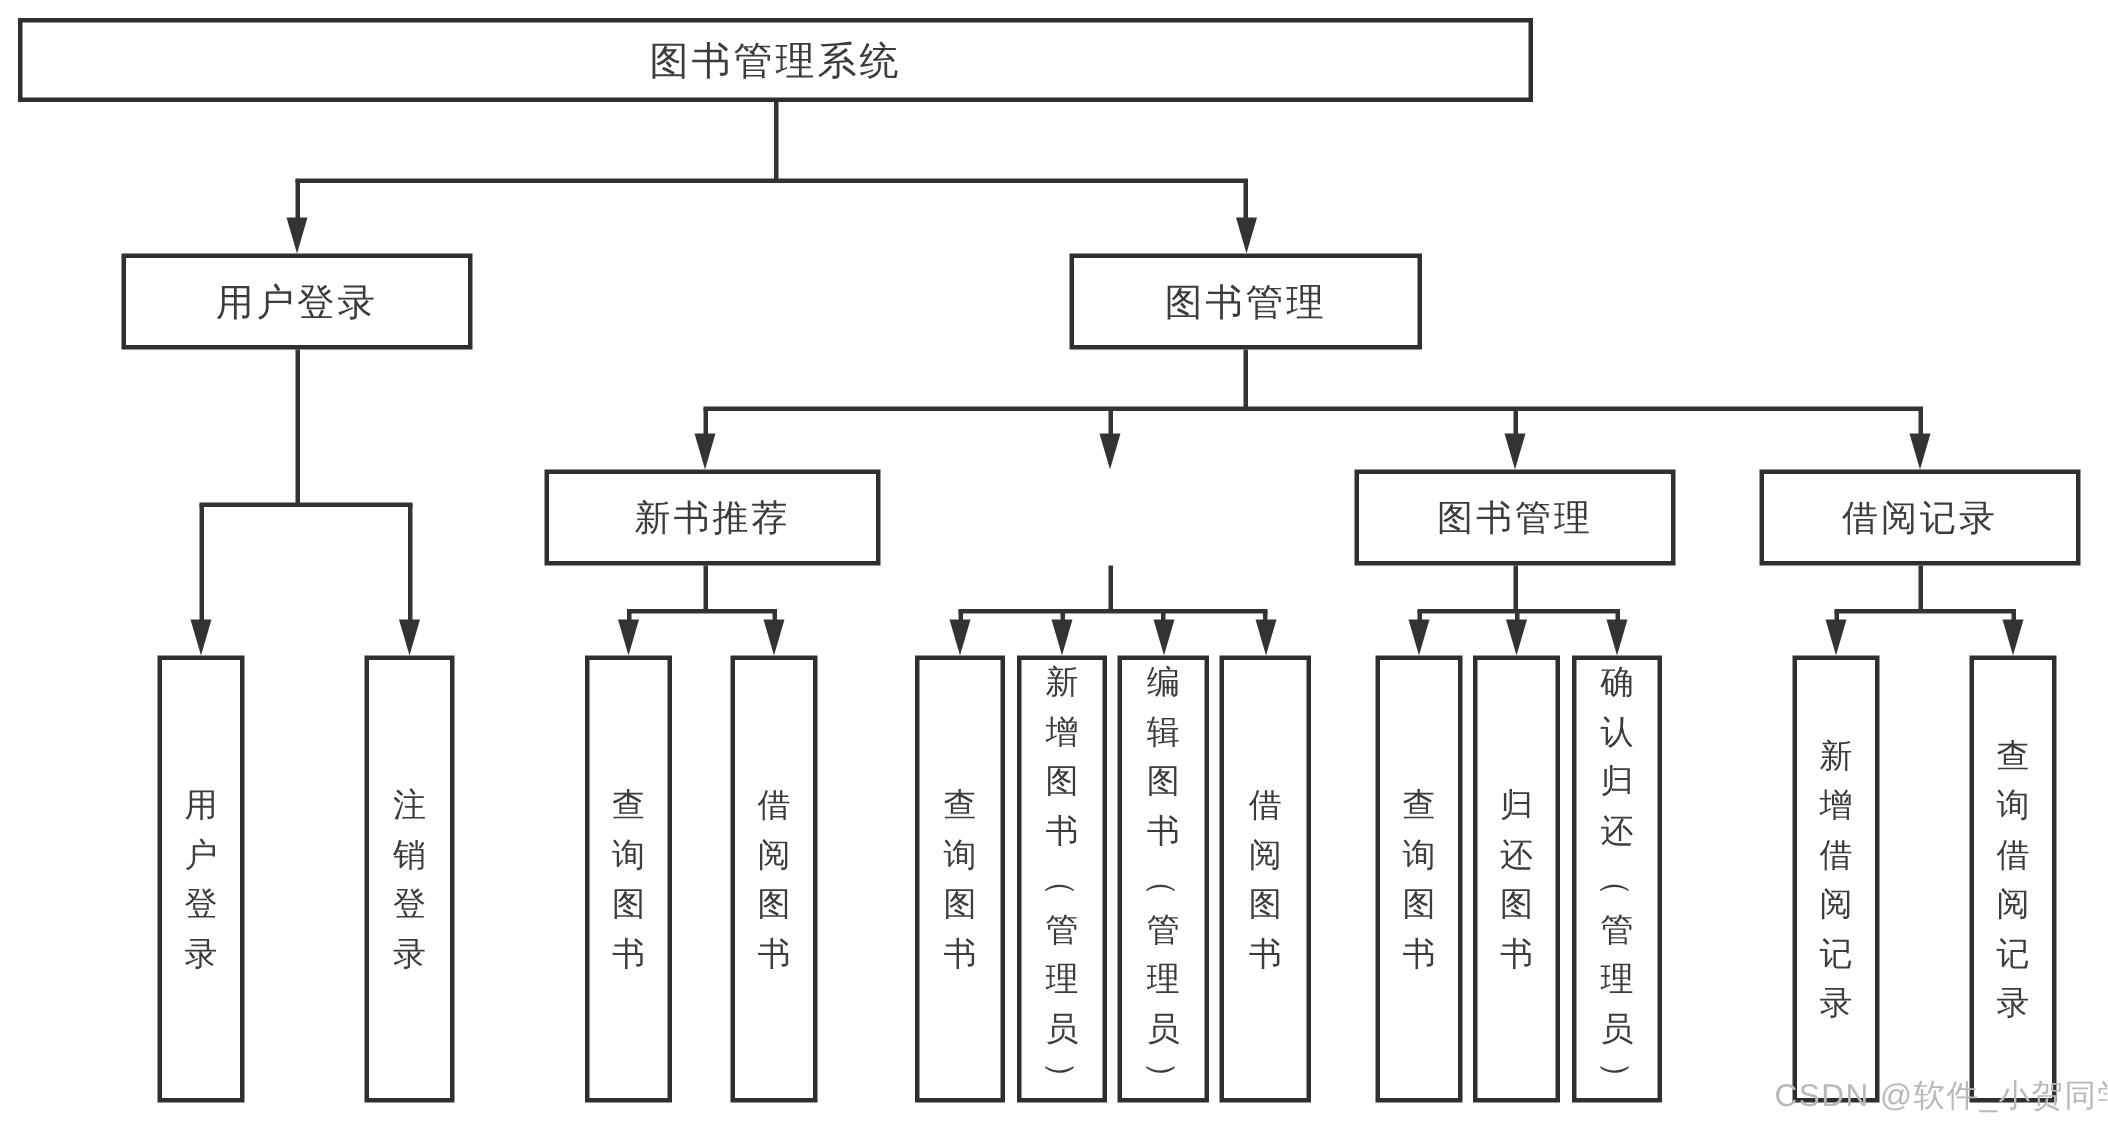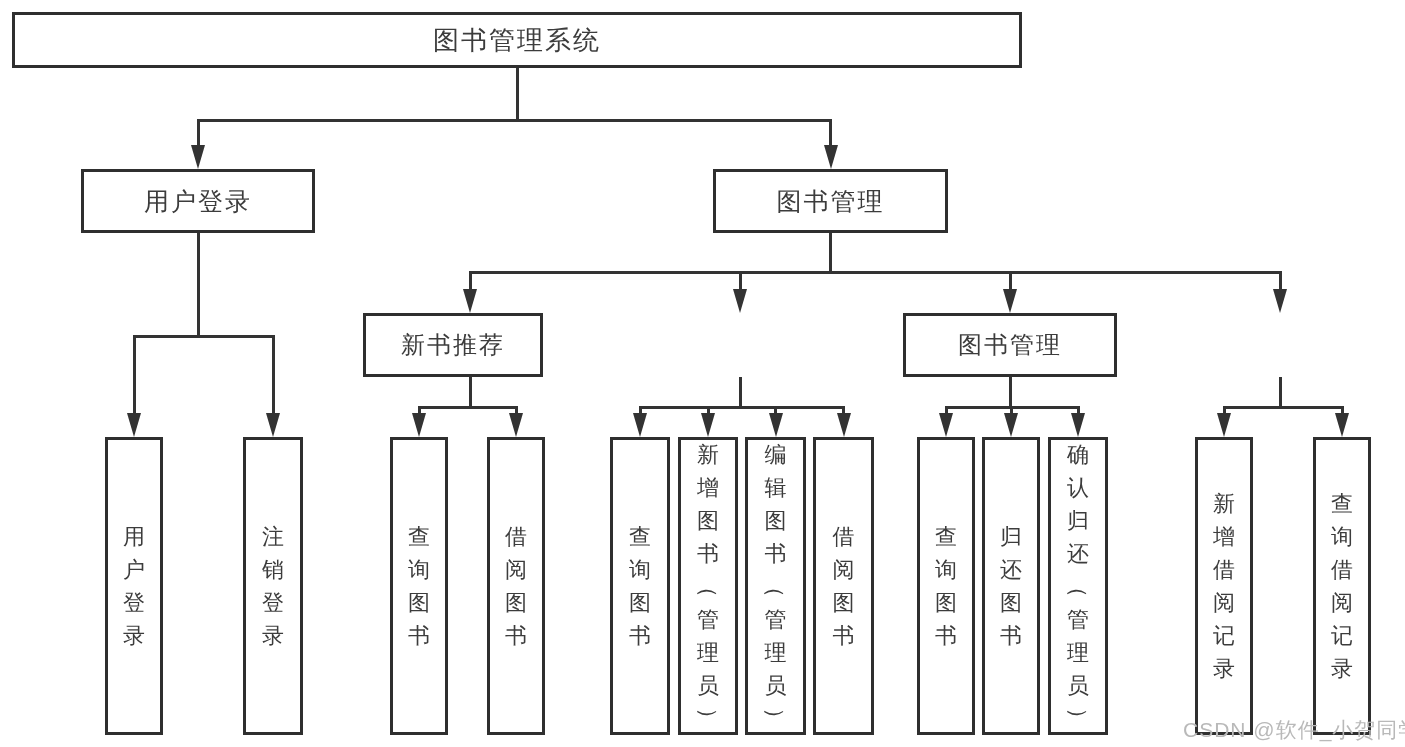--- a/index.html
+++ b/index.html
@@ -30,22 +30,23 @@
     white-space:nowrap;z-index:5;letter-spacing:1px;
   }
 </style>
 </head>
 <body>
 
 <div id="canvas">
     <div class="box" style="left: 12px; top: 12px; width: 1010px; height: 56px; font-size: 26px;">图书管理系统</div>
     <div class="box" style="left: 81px; top: 169px; width: 234px; height: 64px; font-size: 25px;">用户登录</div>
     <div class="box" style="left: 713px; top: 169px; width: 235px; height: 64px; font-size: 25px;">图书管理</div>
-    <div class="box" style="left: 363px; top: 313px; width: 180px; height: 64px; font-size: 24px;">新书推荐</div>
+    <div class="box" style="left: 363px; top: 313px; width: 224px; height: 64px; font-size: 24px;">新书推荐</div>
     <div class="box" style="left: 903px; top: 313px; width: 214px; height: 64px; font-size: 24px;">图书管理</div>
+    <div class="box" style="left: 1173px; top: 313px; width: 214px; height: 64px; font-size: 24px;">借阅记录</div>
     <div class="leaf" style="left: 105px; top: 437px; width: 58px; height: 298px;">
       <span class="char">用</span>
       <span class="char">户</span>
       <span class="char">登</span>
       <span class="char">录</span>
     </div>
     <div class="leaf" style="left: 243px; top: 437px; width: 60px; height: 298px;">
       <span class="char">注</span>
       <span class="char">销</span>
       <span class="char">登</span>

